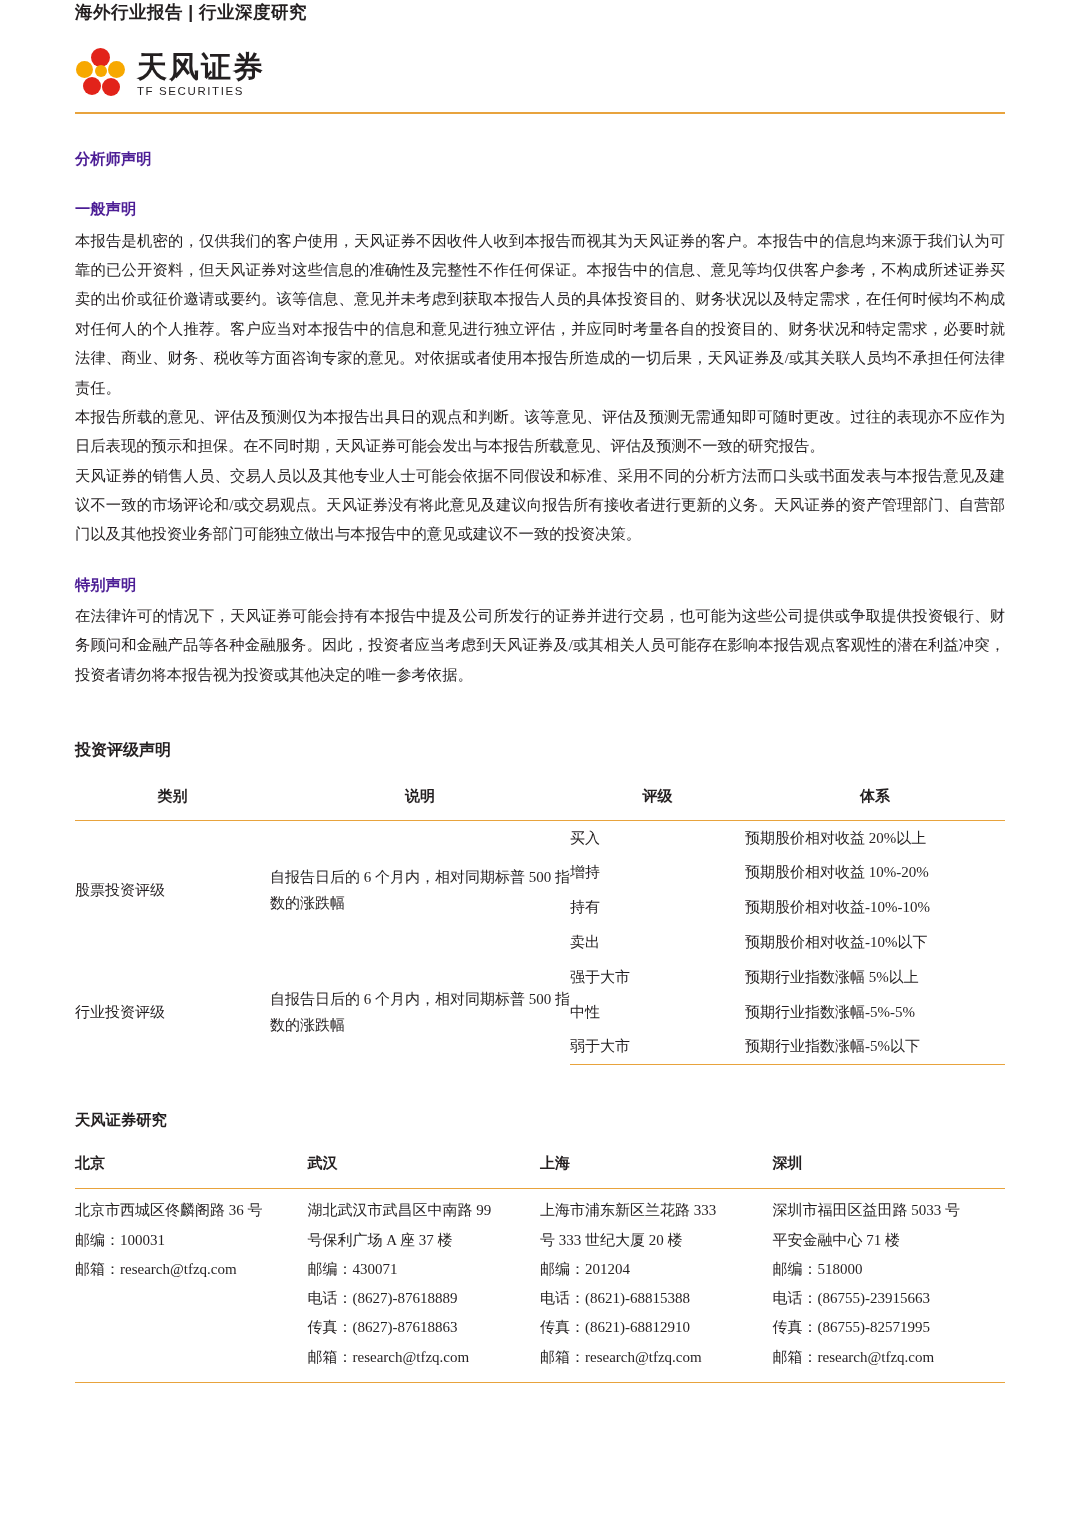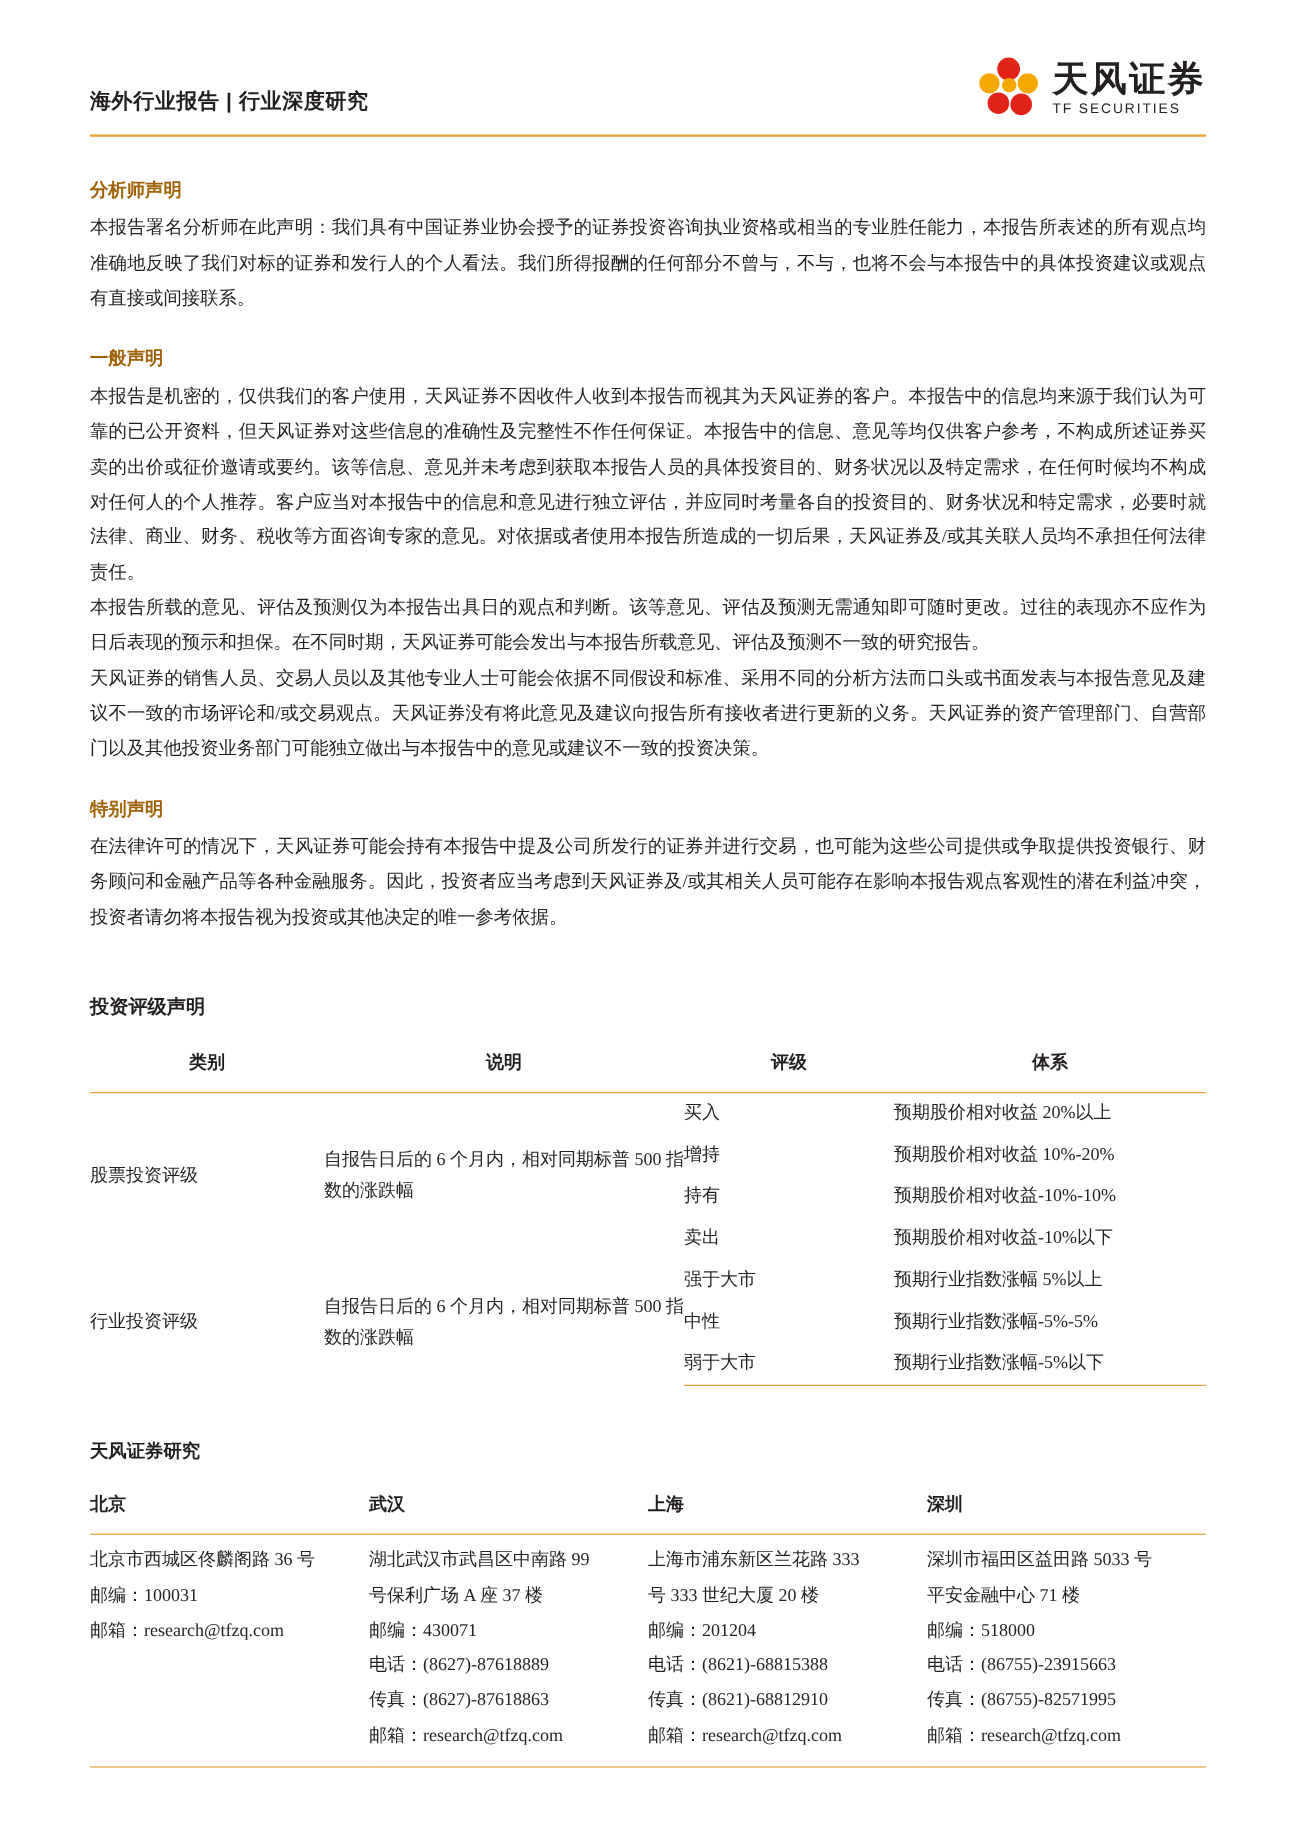--- a/index.html
+++ b/index.html
@@ -21,22 +21,22 @@
     box-sizing: border-box;
     padding: 0;
   }
 
   
   .header {
     position: relative;
     height: 108px;
     margin: 0 75px;
     display: flex;
-    align-items: flex-end;
     justify-content: space-between;
+    flex-direction: column;
   }
   .header-left {
     font-family: "Liberation Sans", "DejaVu Sans", sans-serif;
     font-size: 17.5px;
     font-weight: bold;
     color: #231f20;
     padding-bottom: 12px;
     letter-spacing: 0.5px;
   }
   .header-right {
@@ -93,21 +93,21 @@
     font-size: 15.3px;
     line-height: 1.92;
     color: #231f20;
     text-align: justify;
   }
   .sec-title {
     font-family: "Liberation Sans", "DejaVu Sans", sans-serif;
     font-size: 15.3px;
     font-weight: bold;
     margin: 0 0 2px 0;
-    color: #a16207;
+    color: #4c1d95;
   }
   .para {
     margin: 0 0 0 0;
   }
   .block {
     margin-bottom: 21px;
   }
   .block-tight { margin-bottom: 18px; }
 
   
@@ -193,21 +193,20 @@
         <div class="logo-en">TF SECURITIES</div>
       </div>
     </div>
   </div>
   <div class="header-rule"></div>
 
   <div class="content">
 
     <div class="block">
       <div class="sec-title">分析师声明</div>
-      <p class="para">本报告署名分析师在此声明：我们具有中国证券业协会授予的证券投资咨询执业资格或相当的专业胜任能力，本报告所表述的所有观点均准确地反映了我们对标的证券和发行人的个人看法。我们所得报酬的任何部分不曾与，不与，也将不会与本报告中的具体投资建议或观点有直接或间接联系。</p>
     </div>
 
     <div class="block">
       <div class="sec-title">一般声明</div>
       <p class="para">本报告是机密的，仅供我们的客户使用，天风证券不因收件人收到本报告而视其为天风证券的客户。本报告中的信息均来源于我们认为可靠的已公开资料，但天风证券对这些信息的准确性及完整性不作任何保证。本报告中的信息、意见等均仅供客户参考，不构成所述证券买卖的出价或征价邀请或要约。该等信息、意见并未考虑到获取本报告人员的具体投资目的、财务状况以及特定需求，在任何时候均不构成对任何人的个人推荐。客户应当对本报告中的信息和意见进行独立评估，并应同时考量各自的投资目的、财务状况和特定需求，必要时就法律、商业、财务、税收等方面咨询专家的意见。对依据或者使用本报告所造成的一切后果，天风证券及/或其关联人员均不承担任何法律责任。</p>
       <p class="para">本报告所载的意见、评估及预测仅为本报告出具日的观点和判断。该等意见、评估及预测无需通知即可随时更改。过往的表现亦不应作为日后表现的预示和担保。在不同时期，天风证券可能会发出与本报告所载意见、评估及预测不一致的研究报告。</p>
       <p class="para">天风证券的销售人员、交易人员以及其他专业人士可能会依据不同假设和标准、采用不同的分析方法而口头或书面发表与本报告意见及建议不一致的市场评论和/或交易观点。天风证券没有将此意见及建议向报告所有接收者进行更新的义务。天风证券的资产管理部门、自营部门以及其他投资业务部门可能独立做出与本报告中的意见或建议不一致的投资决策。</p>
     </div>
 
     <div class="block-tight">

